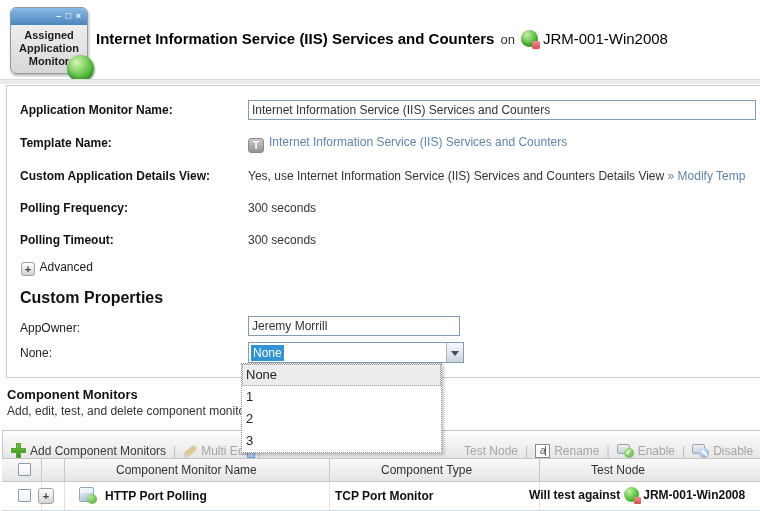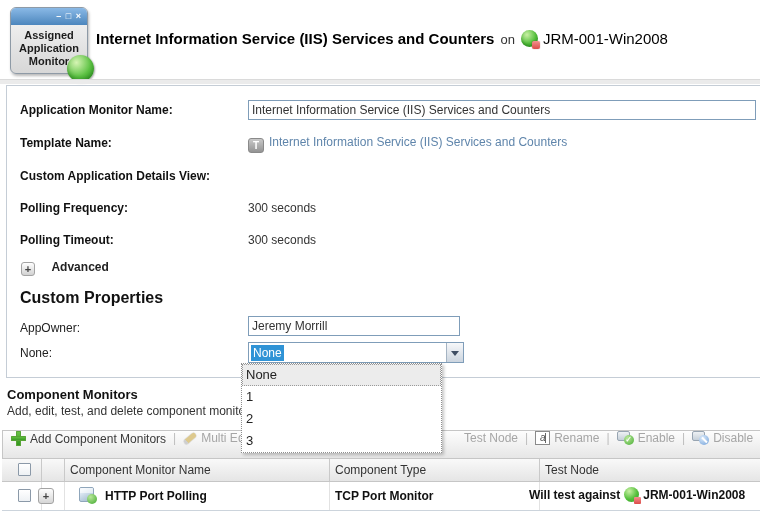--- a/index.html
+++ b/index.html
@@ -60,21 +60,21 @@
               box-shadow:2px 2px 3px rgba(0,0,0,.22); }
   #tier-list .opt{ height:22px; line-height:22px; font-size:13px; color:#222; padding-left:4px; cursor:pointer; }
   #tier-list .opt.focused{ background:#ececec; outline:1px dotted #9a9a9a; outline-offset:-1px; }
 
   
   .h2{ position:absolute; left:7px; font-size:13px; font-weight:bold; color:#111; }
   .desc{ position:absolute; left:7px; font-size:12px; color:#333; white-space:nowrap; }
 
   #toolbar{ left:2px; top:430px; width:898px; height:29px; border:1px solid #c6c6c6;
             background:linear-gradient(#fdfdfd,#e6e6e6); }
-  .tgroup{ position:absolute; top:0; height:27px; display:flex; align-items:flex-start; white-space:nowrap; }
+  .tgroup{ position:absolute; top:0; height:27px; display:flex; align-items:flex-end; white-space:nowrap; }
   .titem{ display:flex; align-items:center; gap:4px; font-size:12px; color:#3a3a3a; cursor:pointer; }
   .titem.dis{ color:#a6a6a6; }
   .sep{ color:#bdbdbd; margin:0 7px; font-size:12px; }
   .sep::before{ content:"|"; }
 
   
   .add-ic{ position:relative; width:15px; height:15px; }
   .add-ic i{ position:absolute; background:linear-gradient(#6cc648,#2f921c); border-radius:1px;
              box-shadow:0 0 0 1px #57a437 inset; }
   .add-ic .v{ left:5px; top:0; width:5px; height:15px; }
@@ -98,21 +98,21 @@
   .tog-ic .dot.di{ background:radial-gradient(circle at 35% 30%, #dcebfb, #6f9fd8); }
   .tog-ic .dot.di::before{ content:""; position:absolute; left:1.5px; top:4px; width:7px; height:2px; background:#fff;
            transform:rotate(45deg); }
 
   
   #thead{ left:2px; top:459px; width:898px; height:23px; background:linear-gradient(#f9f9f9,#e5e5e5);
           border-bottom:1px solid #c6c6c6; }
   #trow{ left:2px; top:482px; width:898px; height:29px; background:#fff; border-bottom:1px solid #ccd4dc; }
   .vdiv{ position:absolute; top:0; bottom:0; width:1px; background:#c9c9c9; }
   .vdiv.lite{ background:#e2e2e2; }
-  .thc{ position:absolute; top:4px; font-size:12px; color:#333; white-space:nowrap; }
+  .thc{ position:absolute; top:4px; font-size:12px; color:#333; white-space:nowrap;margin-left:46px; }
   .tdc{ position:absolute; top:7px; font-size:12px; font-weight:bold; color:#111; white-space:nowrap; }
   .cbx{ position:absolute; width:13px; height:13px; border:1px solid #8b99a8; border-radius:1px;
         background:linear-gradient(#ffffff,#eef1f4); cursor:pointer; }
   .expbtn{ position:absolute; left:36px; top:6px; width:16px; height:16px; border:1px solid #a3a3a3; border-radius:3px;
         background:linear-gradient(#fdfdfd,#d6d6d6); color:#444; font-size:11px; font-weight:bold; text-align:center;
         line-height:14px; cursor:pointer; }
   .expbtn::before{ content:"+"; }
   .cube-ic{ position:absolute; left:77px; top:5px; width:15px; height:15px; border:1px solid #8fa6bb; border-radius:2px;
         background:linear-gradient(150deg,#eaf2fa 15%,#c3d5e4 55%,#9db6ca); }
   .cube-ic::before{ content:""; position:absolute; left:0; top:0; right:0; height:5px; background:rgba(255,255,255,.55); }
@@ -148,30 +148,33 @@
   <div class="abs" id="panel">
     <span class="flabel" style="top:17px">Application Monitor Name:</span>
     <input class="txtinput" style="top: 14px; width: 508px; height: 20px;" value="Internet Information Service (IIS) Services and Counters">
 
     <span class="flabel" style="top:50px">Template Name:</span>
     <span class="fvalue" style="top:49px">
       <span class="ticon">T</span><a class="lnk">Internet Information Service (IIS) Services and Counters</a>
     </span>
 
     <span class="flabel" style="top:83px">Custom Application Details View:</span>
+    <span class="fvalue" style="top:83px">
+      <span>Yes, use Internet Information Service (IIS) Services and Counters Details View </span><a class="lnk">» Modify Temp</a>
+    </span>
 
     <span class="flabel" style="top:115px">Polling Frequency:</span>
     <span class="fvalue" style="top:115px">300 seconds</span>
 
     <span class="flabel" style="top:147px">Polling Timeout:</span>
     <span class="fvalue" style="top:147px">300 seconds</span>
 
     <span class="abs" style="left:14px; top:171px;">
       <span class="plusbox"></span>
-      <span style="font-size:12px; font-weight:bold; margin-left:12px;">Advanced</span>
+      <span style="font-size:12px; font-weight:normal; margin-left:0;">Advanced</span>
     </span>
 
     <span class="flabel" style="top:203px; font-size:16px;">Custom Properties</span>
 
     <span class="flabel norm" style="top:235px">AppOwner:</span>
     <input class="txtinput" style="top: 230px; width: 212px; height: 20px;" value="Jeremy Morrill">
 
     <span class="flabel norm" style="top:260px">None:</span>
     <div id="tier-select">
       <span class="stext">None</span>

